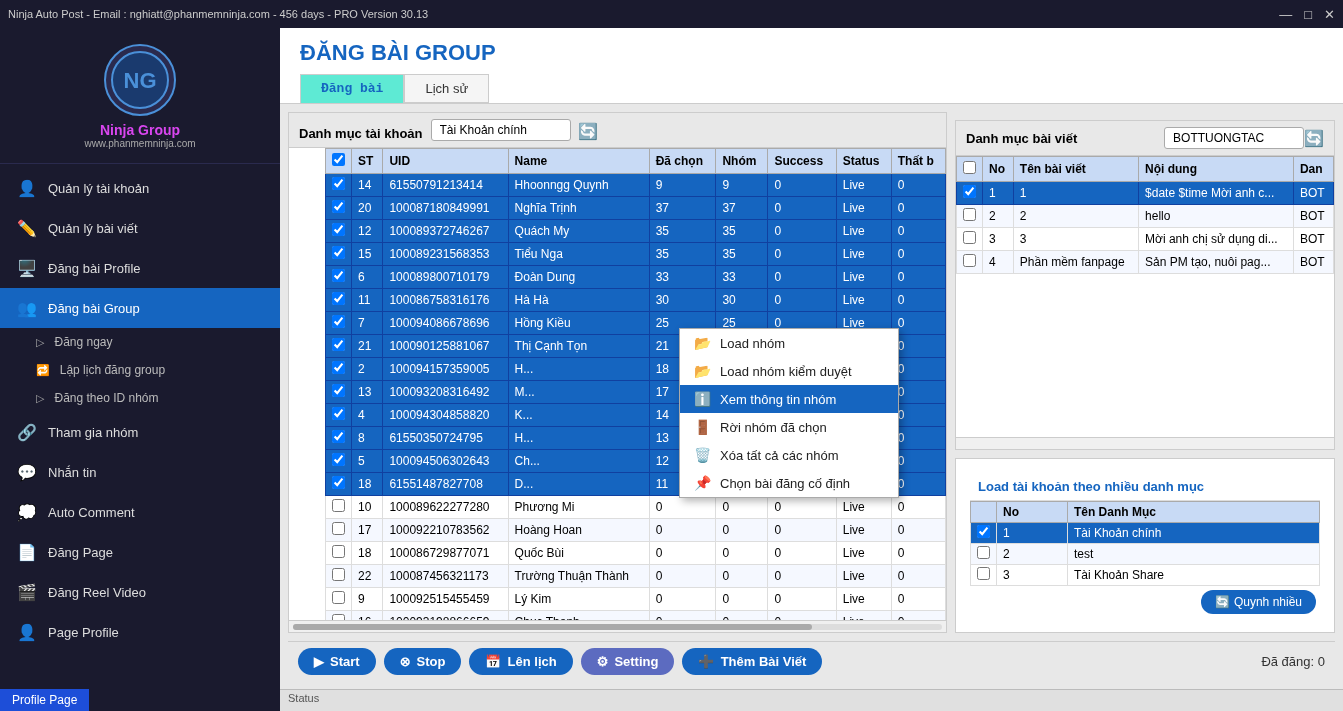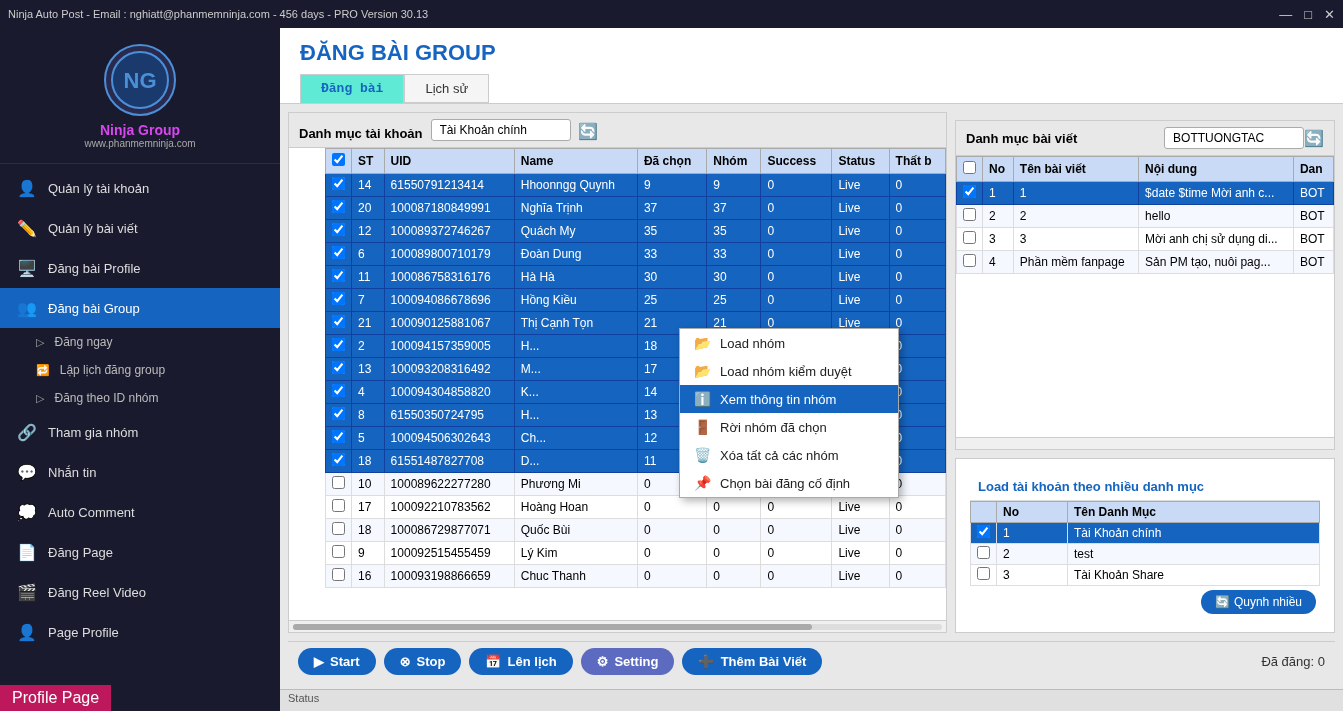--- a/index.html
+++ b/index.html
@@ -200,22 +200,22 @@
       border-top: 1px solid #bbb;
       padding: 2px 8px;
       font-size: 11px;
       color: #555;
       height: 22px;
     }
 
     
     .profile-label {
       position: fixed; bottom: 0; left: 0;
-      background: #be185d; color: white;
-      padding: 4px 12px; font-size: 16px;
+      background: #1d4ed8; color: white;
+      padding: 4px 12px; font-size: 12px;
       z-index: 200;
     }
 
     
     .table-wrapper { position: relative; flex: 1; display: flex; flex-direction: column; overflow: hidden; }
   </style>
 </head>
 <body>
 
 <div class="titlebar">
@@ -370,20 +370,31 @@
       <td>100089372746267</td>
       <td>Quách My</td>
       <td>35</td>
       <td>35</td>
       <td>0</td>
       <td>Live</td>
       <td>0</td>
     </tr>
                     <tr class="selected">
       <td class="checkbox-col"><input type="checkbox" checked="" style=""></td>
+      <td>15</td>
+      <td>100089231568353</td>
+      <td>Tiểu Nga</td>
+      <td>35</td>
+      <td>35</td>
+      <td>0</td>
+      <td>Live</td>
+      <td>0</td>
+    </tr>
+                    <tr class="selected">
+      <td class="checkbox-col"><input type="checkbox" checked="" style=""></td>
       <td>6</td>
       <td>100089800710179</td>
       <td>Đoàn Dung</td>
       <td>33</td>
       <td>33</td>
       <td>0</td>
       <td>Live</td>
       <td>0</td>
     </tr>
                     <tr class="selected">
@@ -505,20 +516,31 @@
       <td>0</td>
       <td>0</td>
       <td>Live</td>
       <td>0</td>
     </tr>
                     <tr>
       <td class="checkbox-col"><input type="checkbox" style=""></td>
       <td>18</td>
       <td>100086729877071</td>
       <td>Quốc Bùi</td>
+      <td>0</td>
+      <td>0</td>
+      <td>0</td>
+      <td>Live</td>
+      <td>0</td>
+    </tr>
+                    <tr>
+      <td class="checkbox-col"><input type="checkbox" style=""></td>
+      <td>22</td>
+      <td>100087456321173</td>
+      <td>Trường Thuận Thành</td>
       <td>0</td>
       <td>0</td>
       <td>0</td>
       <td>Live</td>
       <td>0</td>
     </tr>
                     <tr>
       <td class="checkbox-col"><input type="checkbox" style=""></td>
       <td>9</td>
       <td>100092515455459</td>

